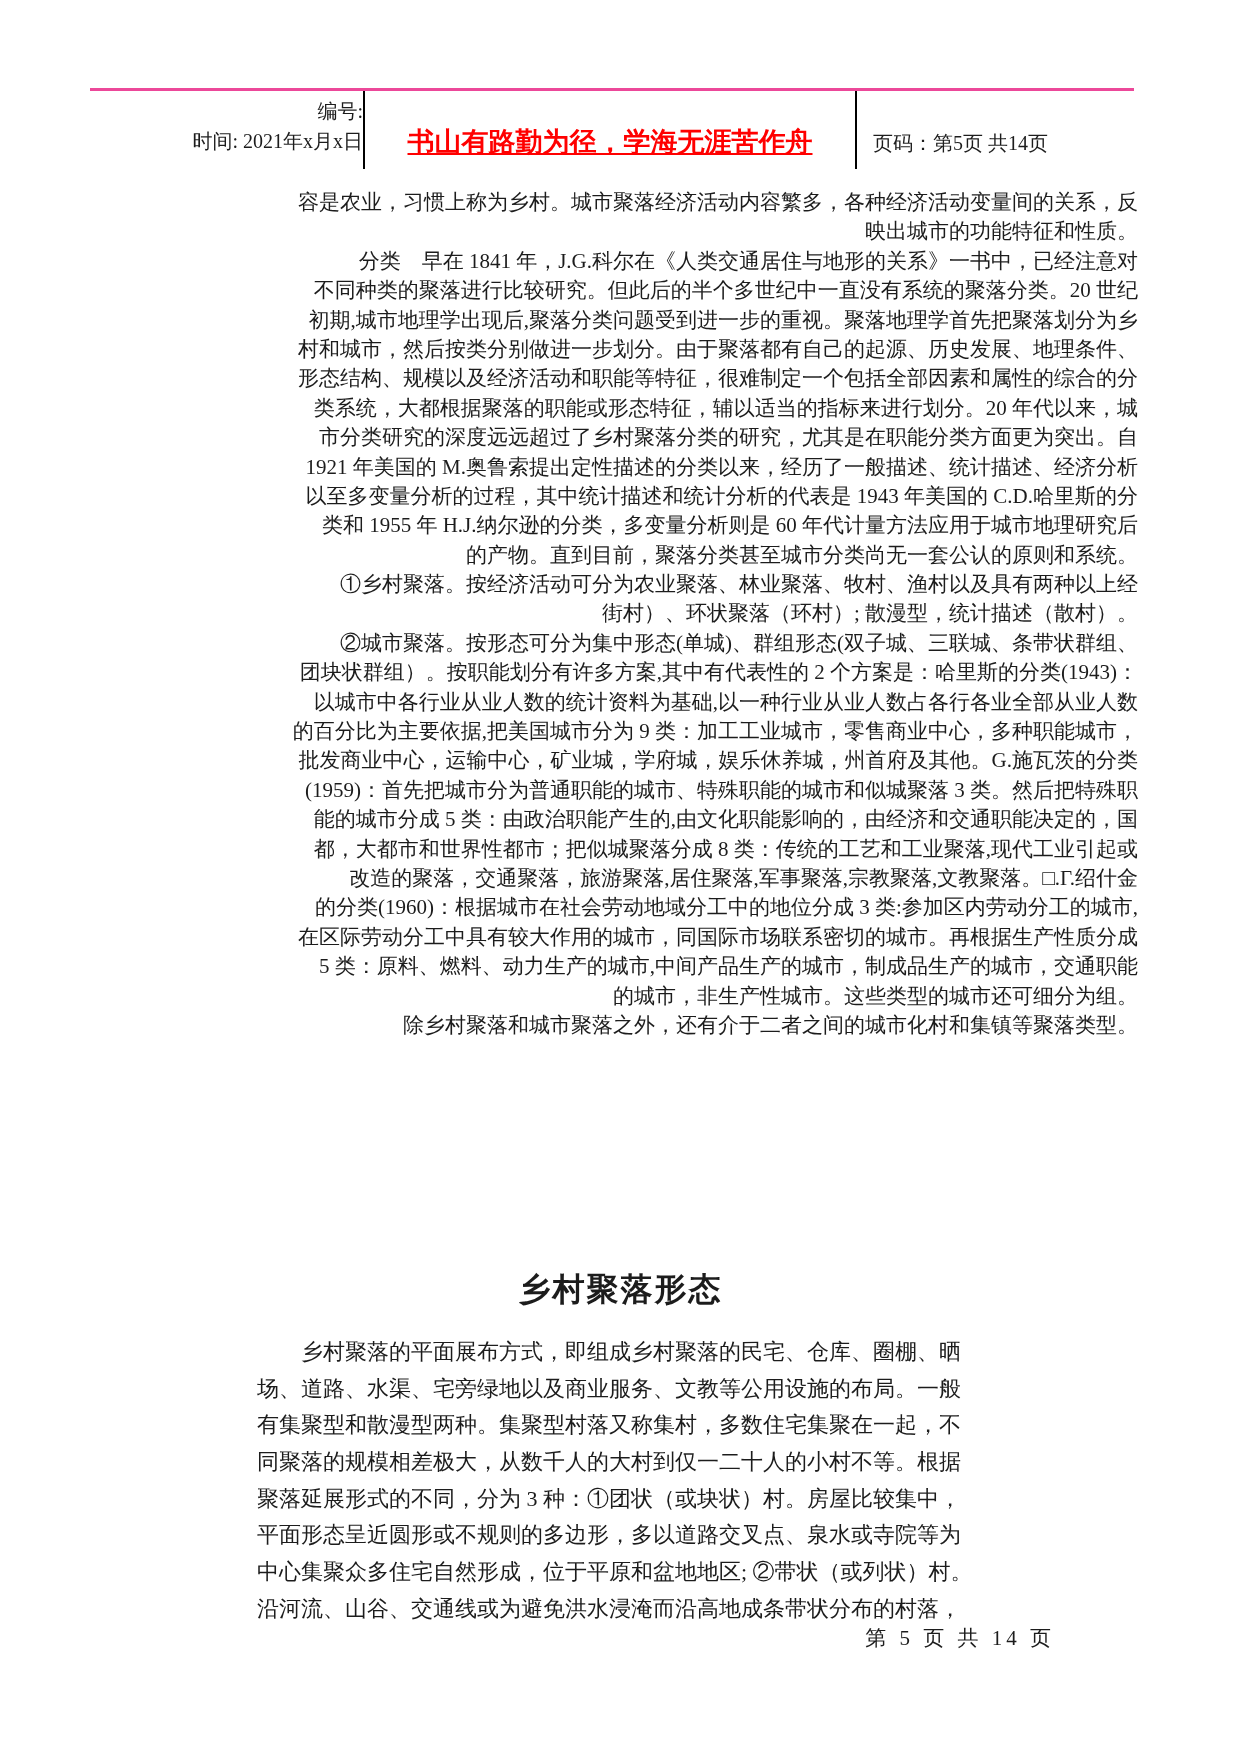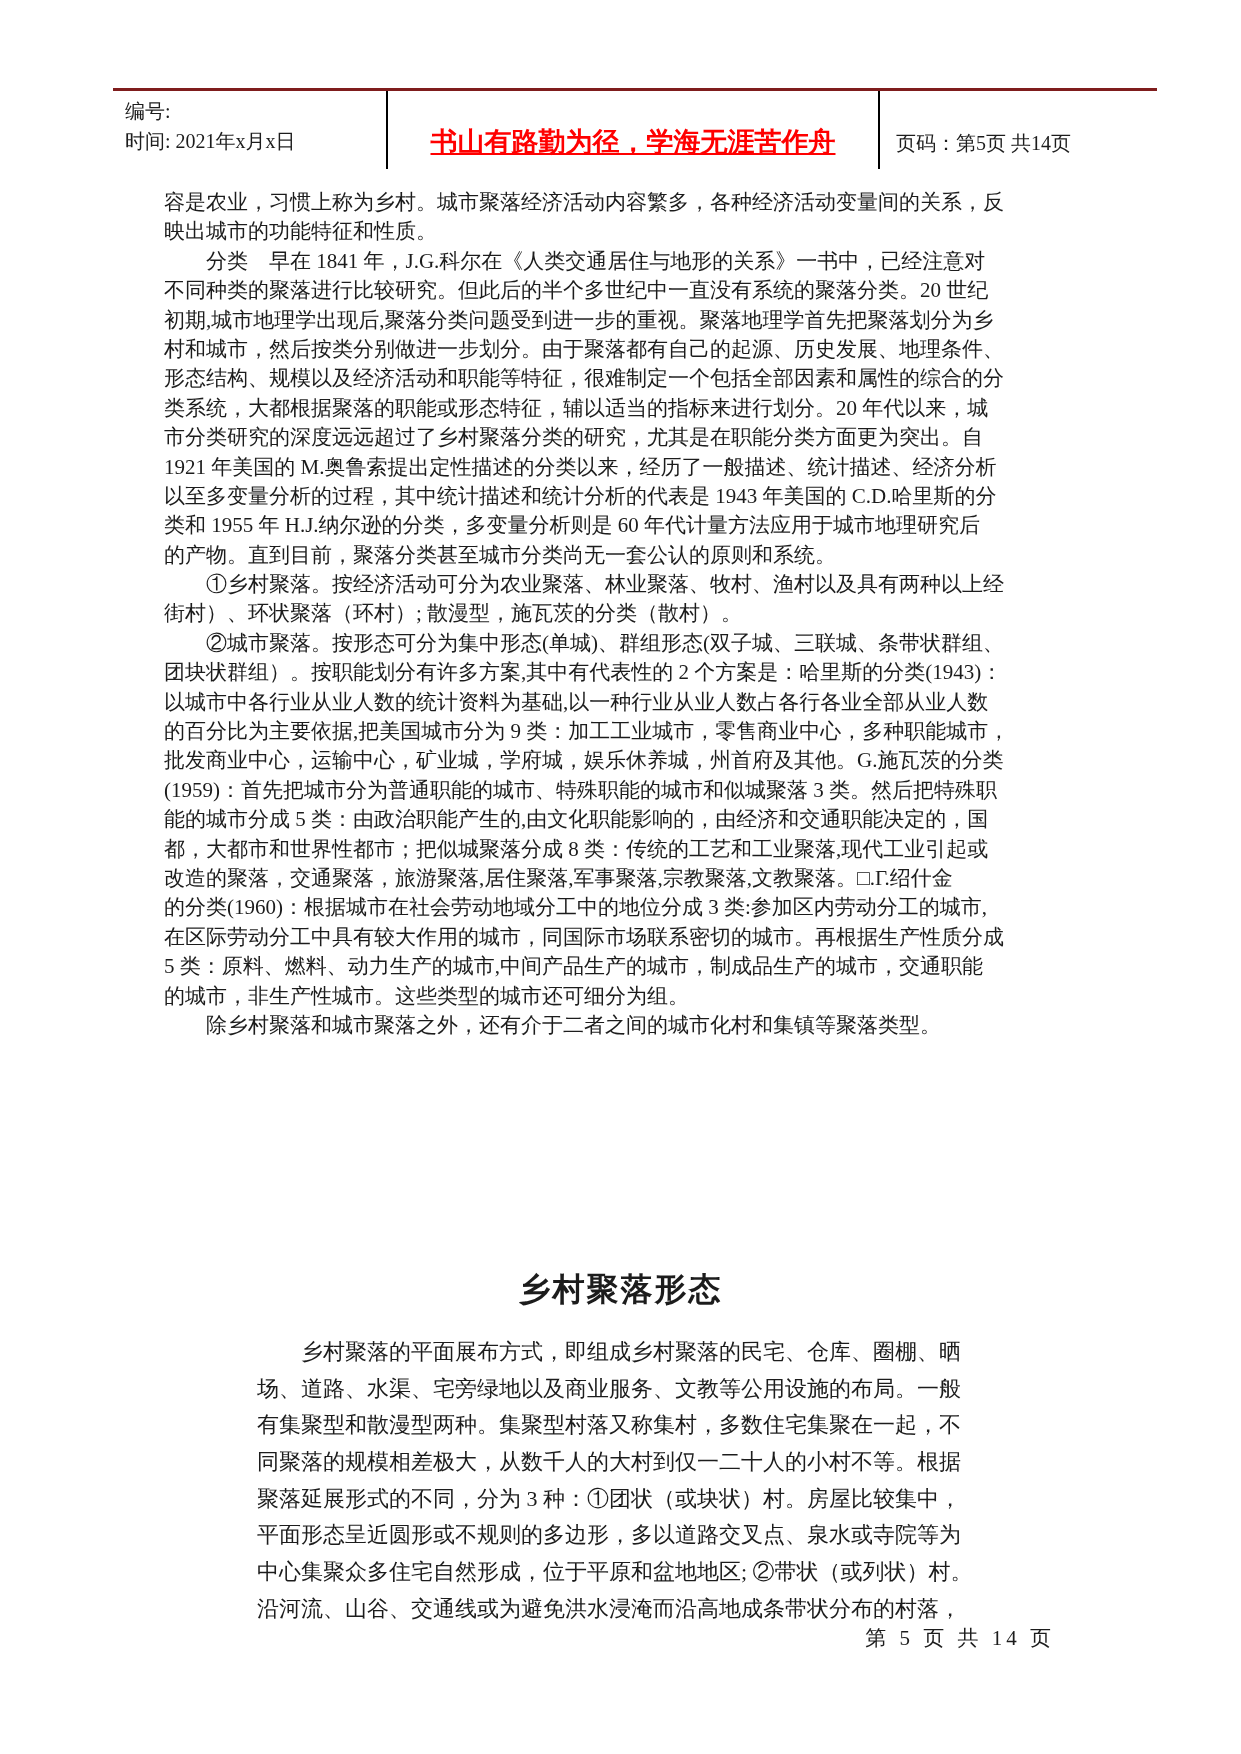--- a/index.html
+++ b/index.html
@@ -8,24 +8,25 @@
     width:1241px; height:1754px;
     margin:0 auto;
     background:#ffffff;
     font-family:"Liberation Serif","DejaVu Serif",serif;
     color:#1c1c1c;
     overflow:hidden;
   }
 
   
   .header-table {
-    position:absolute; left:113px; top:88px;
+    position:absolute; left:90px; top:88px;
     width:1044px; height:78px;
-    border-top:3px solid #7f1d1d;
+    border-top:3px solid #ec4899;
     display:flex;
+    text-align:right;
   }
   .header-cell { box-sizing:border-box; }
   .hc-left {
     width:273px;
     padding:5px 0 0 12px;
     font-size:20px; line-height:30px;
     white-space:nowrap;
   }
   .hc-mid {
     width:494px;
@@ -43,23 +44,24 @@
   .hc-right {
     flex:1;
     display:flex; align-items:flex-end;
     padding:0 0 12px 16px;
     font-size:20px;
     white-space:nowrap;
   }
 
   
   .section-1 {
-    position:absolute; left:164px; top:188px;
+    position:absolute; left:176px; top:188px;
     width:962px;
     font-size:21px;
+    text-align:right;
   }
   .section-1 .line {
     height:29.4px; line-height:29.4px;
     white-space:nowrap;
   }
 
   
   .section-heading {
     position:absolute; left:0; top:1268px;
     width:100%;
@@ -114,21 +116,21 @@
       <div class="line">初期,城市地理学出现后,聚落分类问题受到进一步的重视。聚落地理学首先把聚落划分为乡</div>
       <div class="line">村和城市，然后按类分别做进一步划分。由于聚落都有自己的起源、历史发展、地理条件、</div>
       <div class="line">形态结构、规模以及经济活动和职能等特征，很难制定一个包括全部因素和属性的综合的分</div>
       <div class="line">类系统，大都根据聚落的职能或形态特征，辅以适当的指标来进行划分。20 年代以来，城</div>
       <div class="line">市分类研究的深度远远超过了乡村聚落分类的研究，尤其是在职能分类方面更为突出。自</div>
       <div class="line">1921 年美国的 M.奥鲁索提出定性描述的分类以来，经历了一般描述、统计描述、经济分析</div>
       <div class="line">以至多变量分析的过程，其中统计描述和统计分析的代表是 1943 年美国的 C.D.哈里斯的分</div>
       <div class="line">类和 1955 年 H.J.纳尔逊的分类，多变量分析则是 60 年代计量方法应用于城市地理研究后</div>
       <div class="line">的产物。直到目前，聚落分类甚至城市分类尚无一套公认的原则和系统。</div>
       <div class="line">　　①乡村聚落。按经济活动可分为农业聚落、林业聚落、牧村、渔村以及具有两种以上经</div>
-      <div class="line">街村）、环状聚落（环村）; 散漫型，施瓦茨的分类（散村）。</div>
+      <div class="line">街村）、环状聚落（环村）; 散漫型，统计描述（散村）。</div>
       <div class="line">　　②城市聚落。按形态可分为集中形态(单城)、群组形态(双子城、三联城、条带状群组、</div>
       <div class="line">团块状群组）。按职能划分有许多方案,其中有代表性的 2 个方案是：哈里斯的分类(1943)：</div>
       <div class="line">以城市中各行业从业人数的统计资料为基础,以一种行业从业人数占各行各业全部从业人数</div>
       <div class="line">的百分比为主要依据,把美国城市分为 9 类：加工工业城市，零售商业中心，多种职能城市，</div>
       <div class="line">批发商业中心，运输中心，矿业城，学府城，娱乐休养城，州首府及其他。G.施瓦茨的分类</div>
       <div class="line">(1959)：首先把城市分为普通职能的城市、特殊职能的城市和似城聚落 3 类。然后把特殊职</div>
       <div class="line">能的城市分成 5 类：由政治职能产生的,由文化职能影响的，由经济和交通职能决定的，国</div>
       <div class="line">都，大都市和世界性都市；把似城聚落分成 8 类：传统的工艺和工业聚落,现代工业引起或</div>
       <div class="line">改造的聚落，交通聚落，旅游聚落,居住聚落,军事聚落,宗教聚落,文教聚落。□.Γ.绍什金</div>
       <div class="line">的分类(1960)：根据城市在社会劳动地域分工中的地位分成 3 类:参加区内劳动分工的城市,</div>

